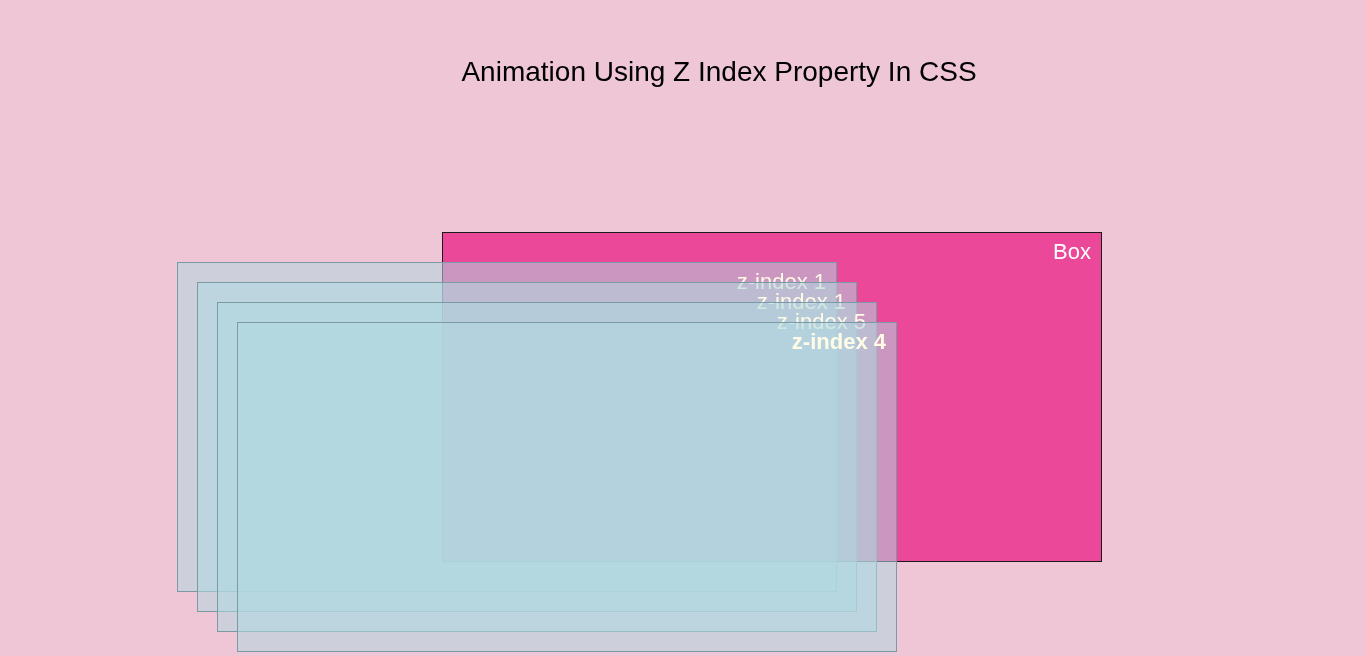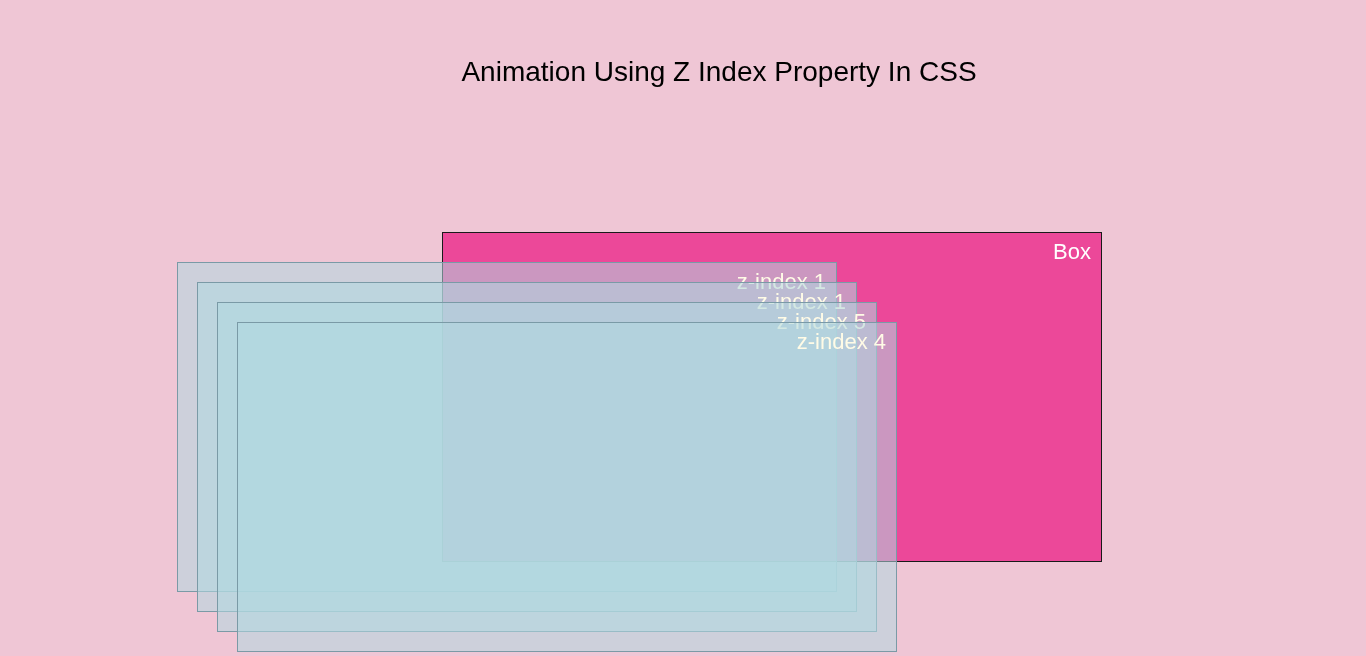--- a/index.html
+++ b/index.html
@@ -45,21 +45,21 @@
   .blue-layer {
     width: 660px;
     height: 330px;
     background: rgba(176, 216, 224, 0.55);
     border: 1px solid #7a9aa6;
     color: #fffbe6;
   }
   .b1 { left: 177px; top: 262px; }
   .b2 { left: 197px; top: 282px; }
   .b3 { left: 217px; top: 302px; }
-  .b4 { left: 237px; top: 322px; }
+  .b4 { left: 237px; top: 322px; font-weight: bold; }
 </style>
 </head>
 <body>
 
 <div class="stage">
 
   <div class="title">Animation Using Z Index Property In CSS</div>
 
   <div class="layer green-box">
     <span>Box</span>

